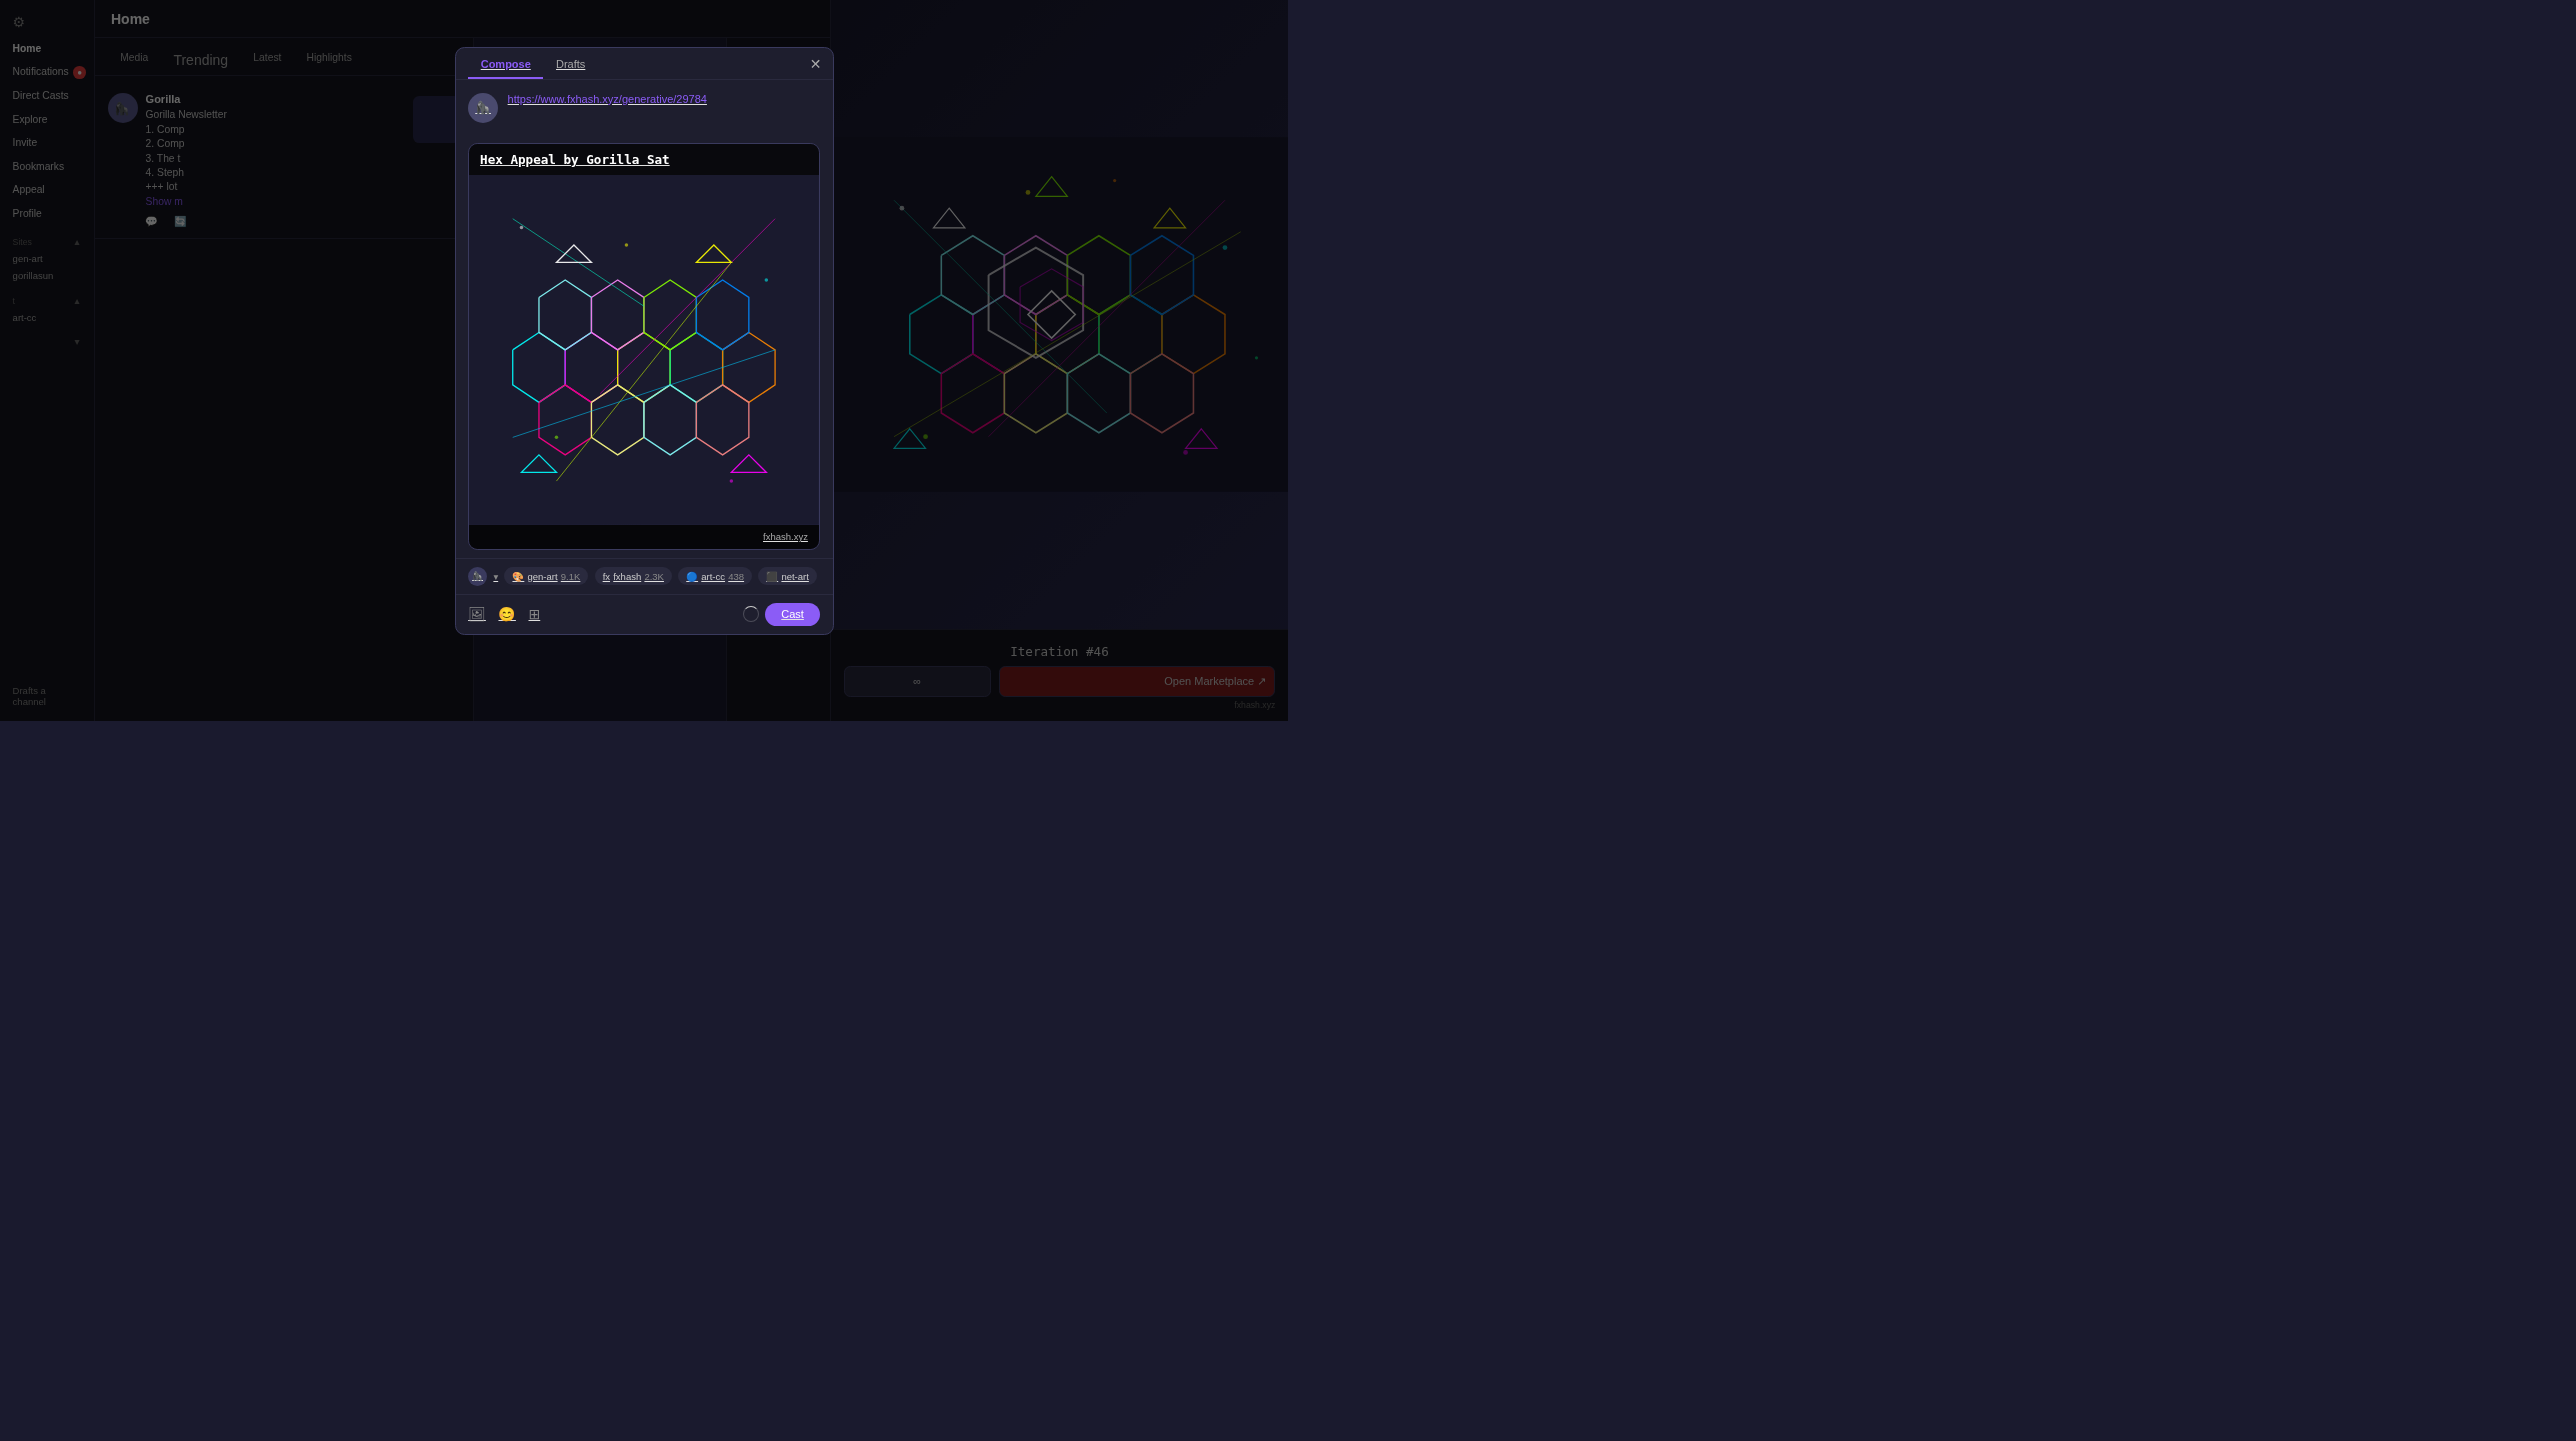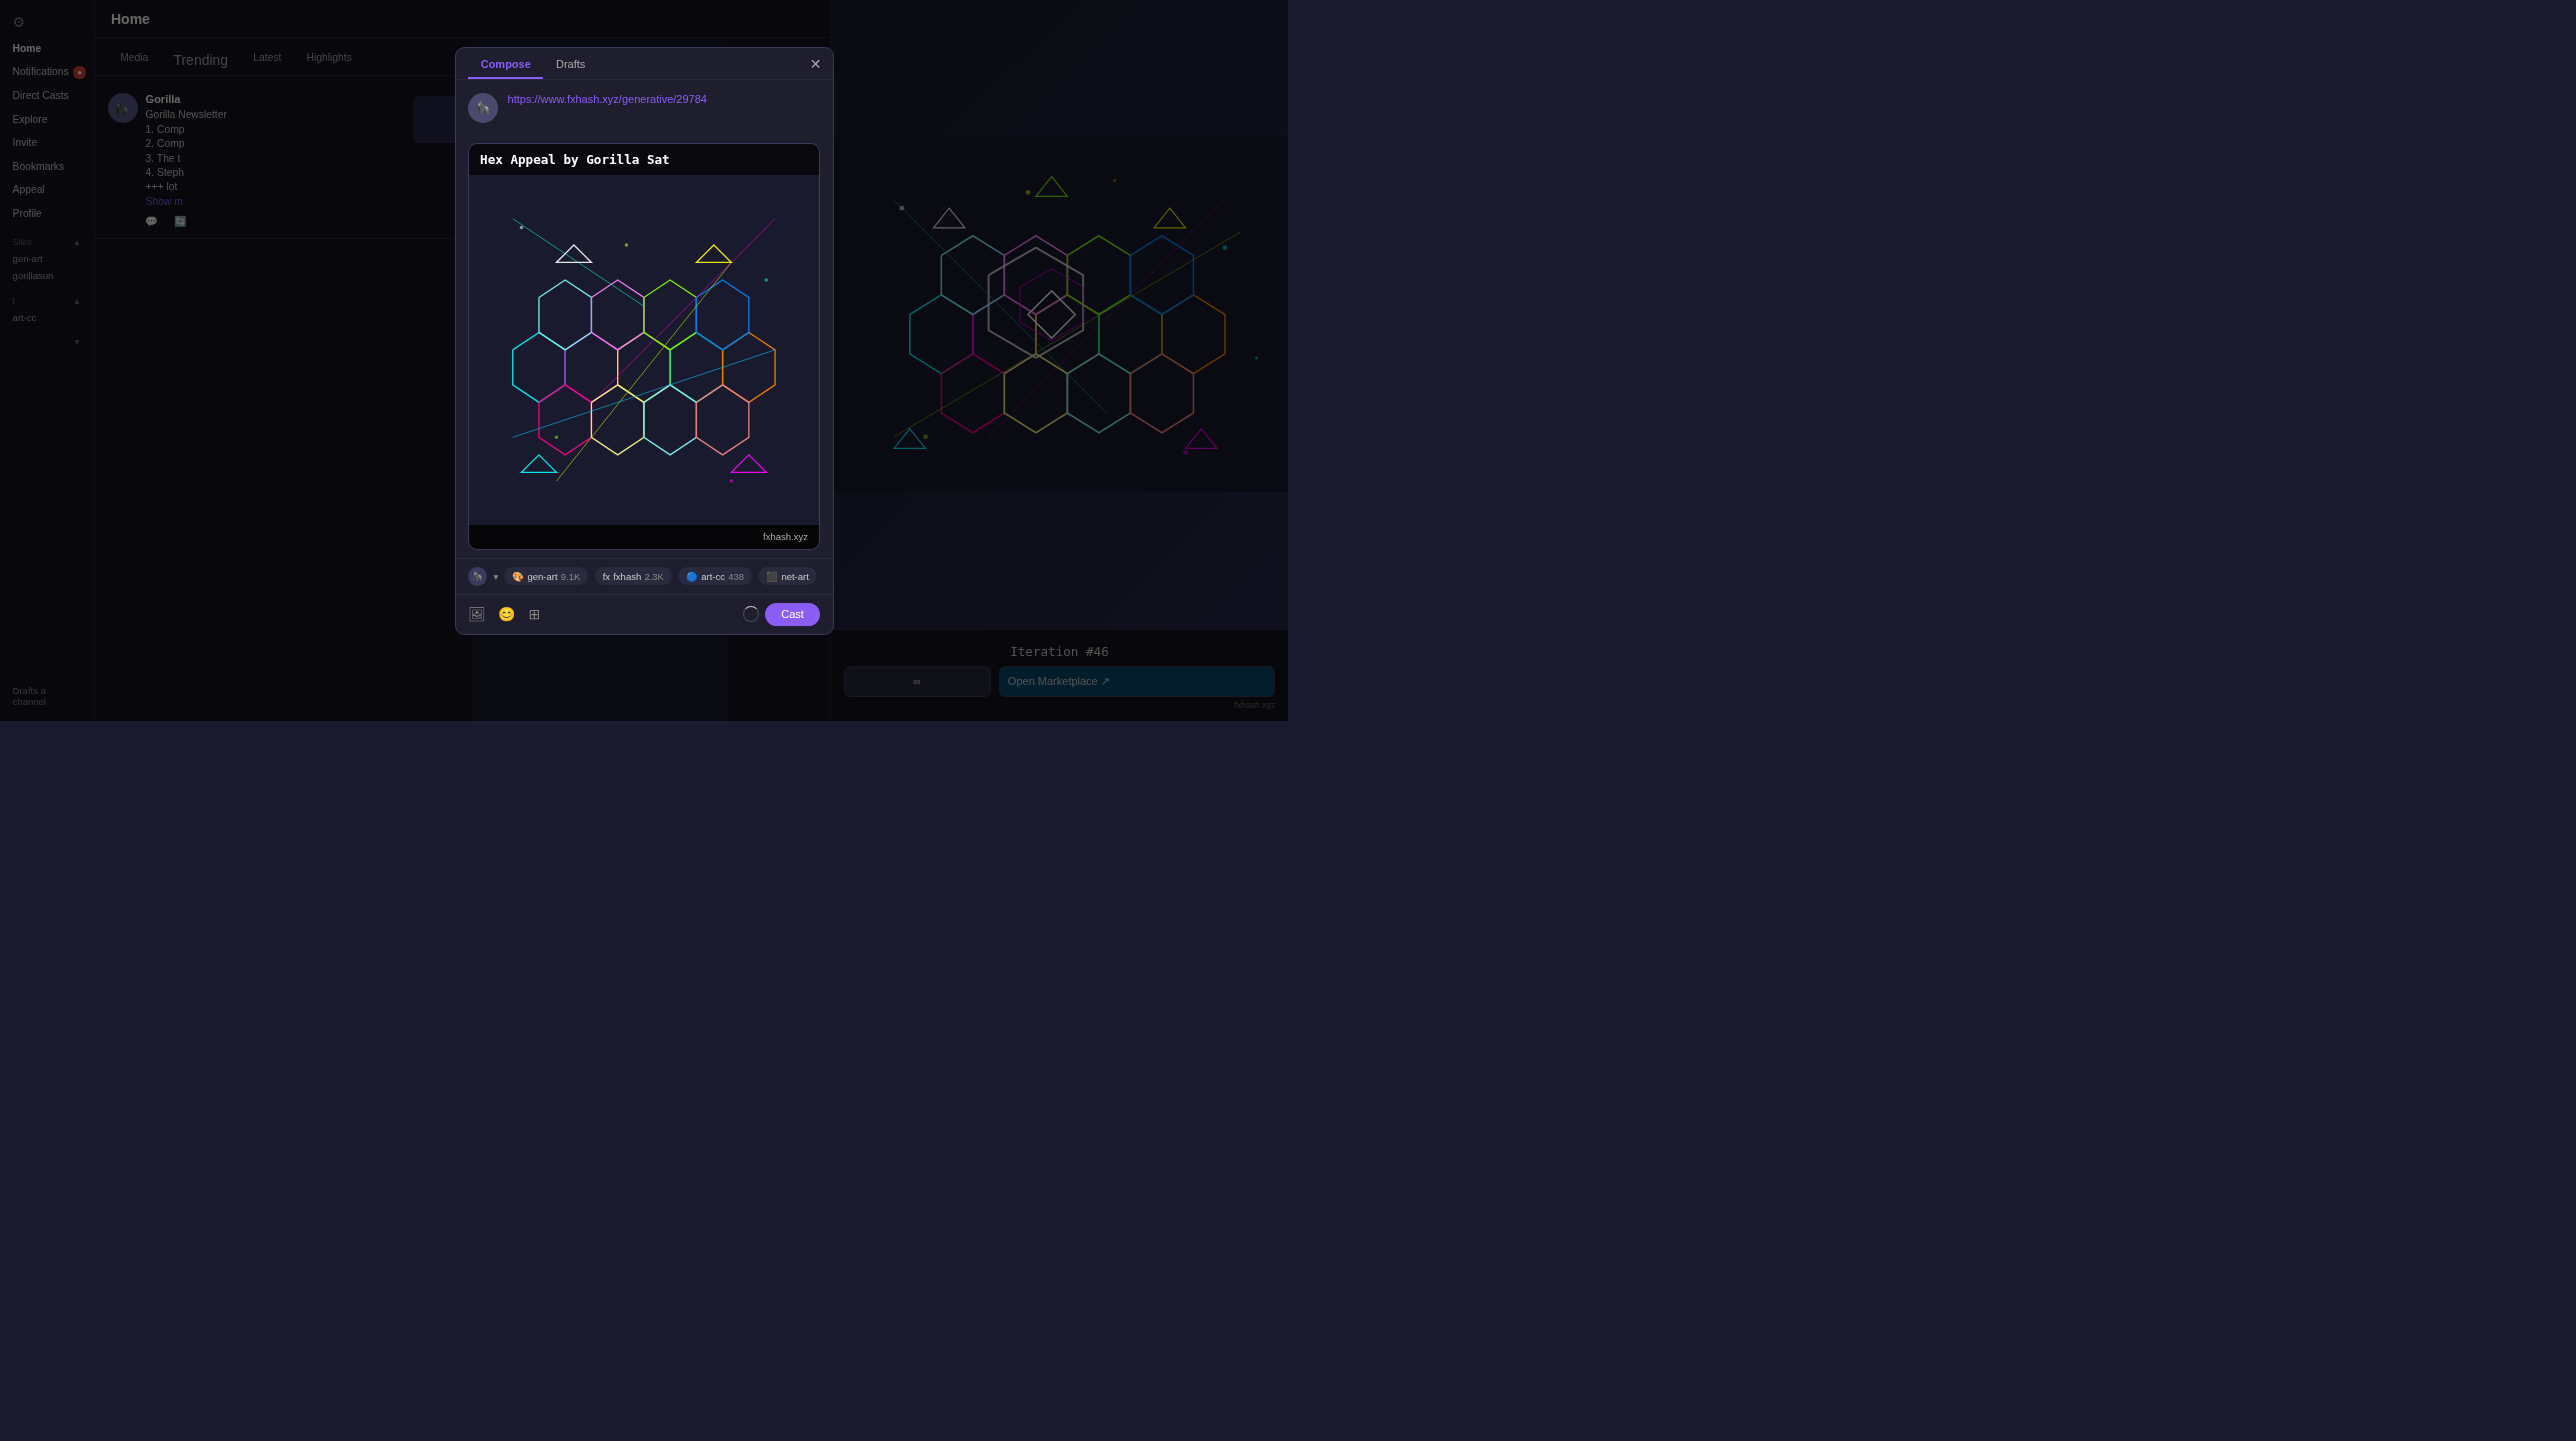--- a/index.html
+++ b/index.html
@@ -170,20 +170,21 @@
       padding-top: 47px;
     }
     .compose-modal {
       background: #1e1e2e;
       border-radius: 9.5px;
       width: 379px;
       max-height: 631px;
       overflow: hidden;
       border: 0.8px solid #3a3a5e;
       position: relative;
+      text-decoration: underline;
     }
     .compose-tabs {
       display: flex;
       border-bottom: 0.8px solid #2a2a3e;
       padding: 0 12.6px;
     }
     .compose-tab {
       padding: 9.5px 12.6px;
       font-size: 11px;
       cursor: pointer;
@@ -547,28 +548,28 @@
       border: 0.8px solid #3a3a5e;
       border-radius: 6.3px;
       padding: 8px;
       color: #ccc;
       font-size: 11px;
       cursor: pointer;
       text-align: center;
     }
     .nft-marketplace-btn {
       flex: 2;
-      background: #0c4a6e;
+      background: #7f1d1d;
       border: 0.8px solid #3a3a5e;
       border-radius: 6.3px;
       padding: 8px;
       color: #ccc;
       font-size: 11px;
       cursor: pointer;
-      text-align: left;
+      text-align: right;
     }
     .nft-footer-url {
       text-align: right;
       color: #666;
       font-size: 8.7px;
       padding: 3.2px 0;
     }
 
     
     .hex-bg {

